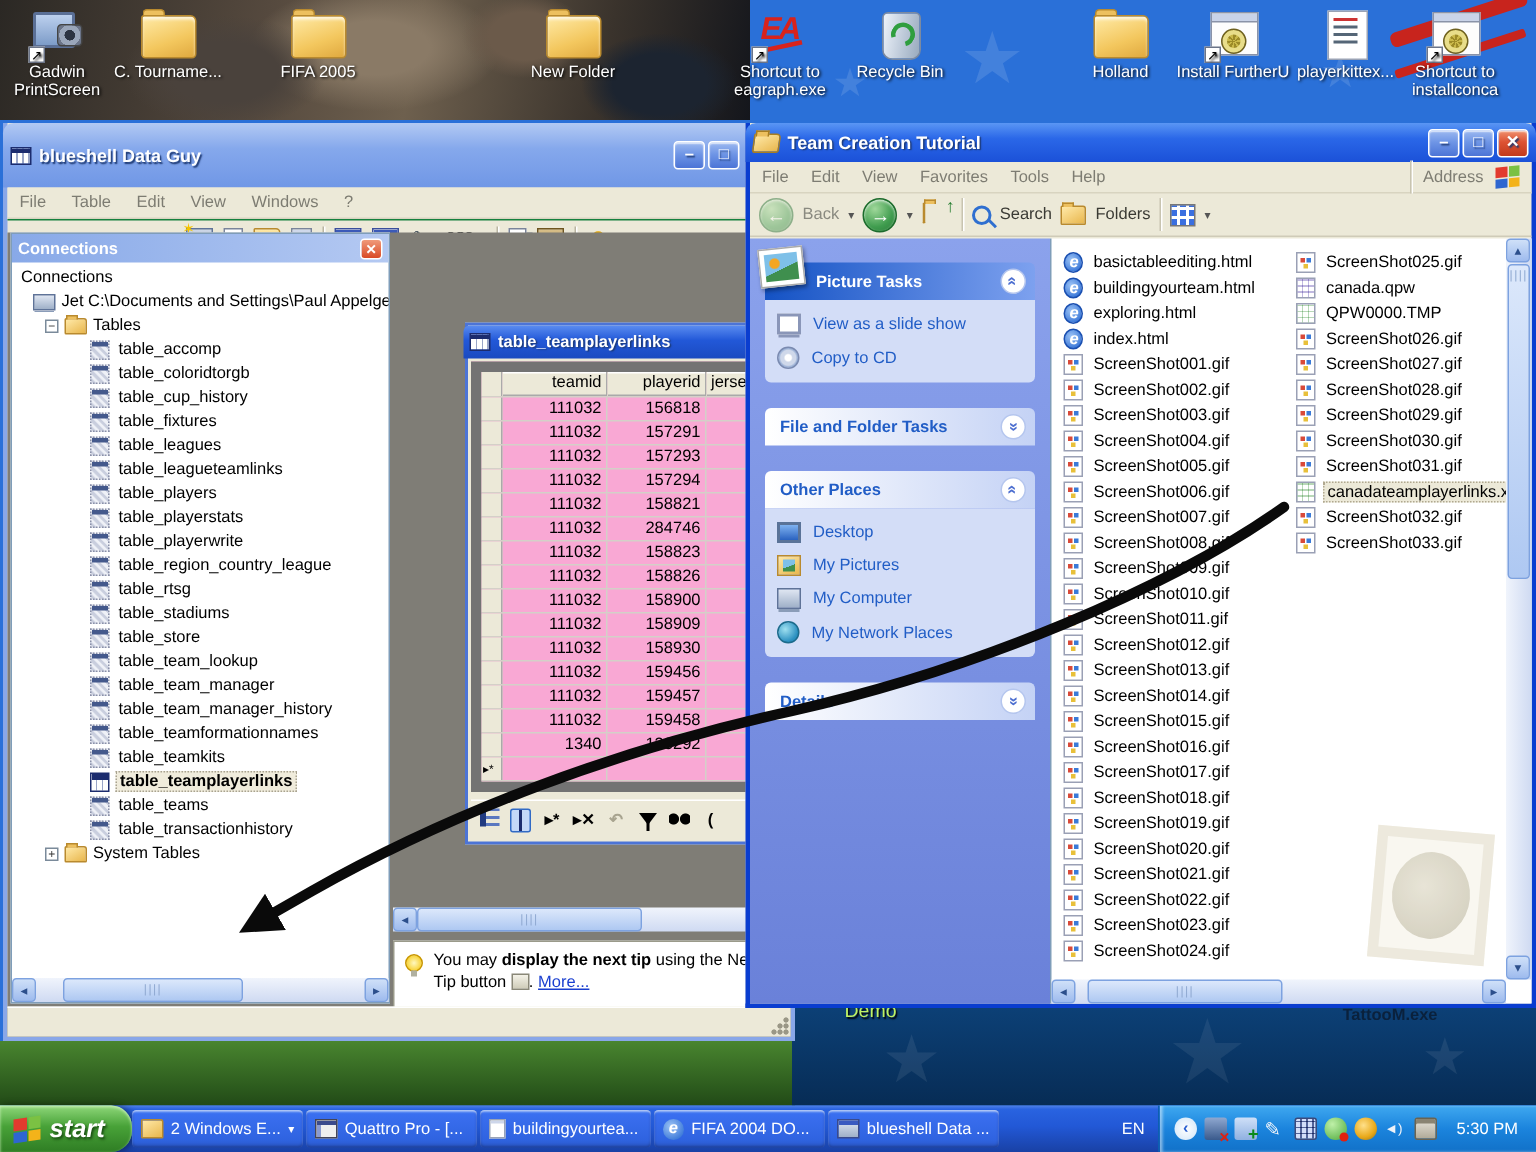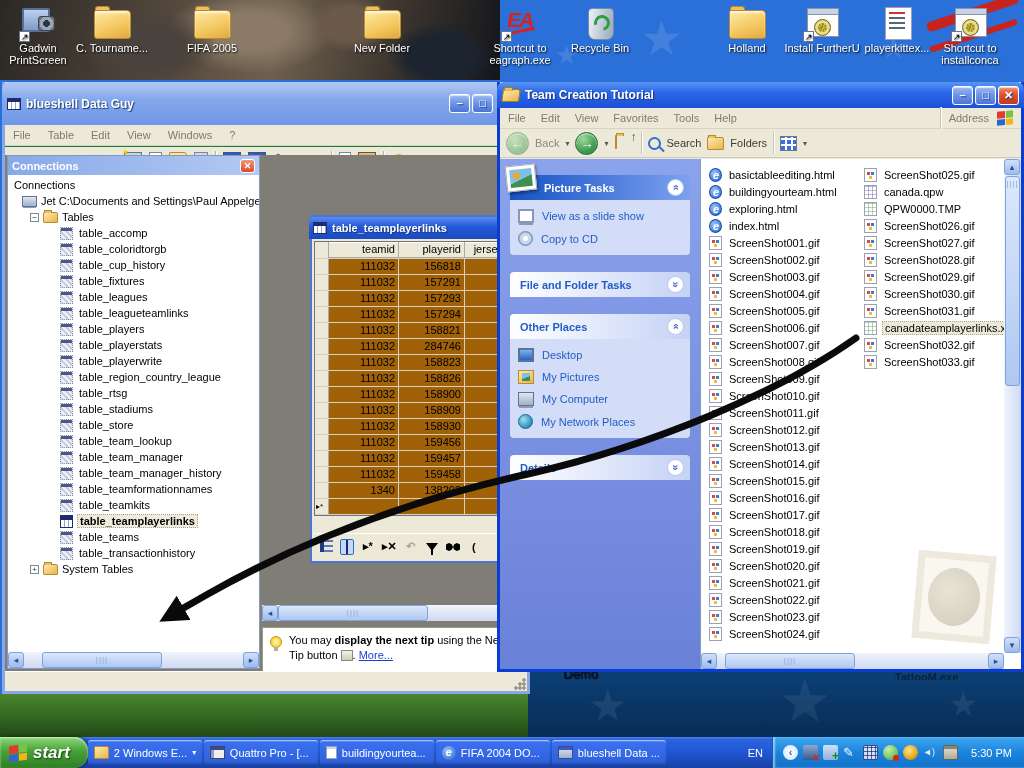--- a/index.html
+++ b/index.html
@@ -14,21 +14,21 @@
       radial-gradient(70px 45px at 88% 70%, #1c2430 0 45%, transparent 75%),
       radial-gradient(120px 60px at 50% 40%, #8a7a66 0 30%, transparent 70%),
       linear-gradient(100deg,#2b2824 0%, #55493e 35%, #6e604e 55%, #3a332c 80%, #14161c 100%);
   }
   .star { position:absolute; color:rgba(255,255,255,.12); pointer-events:none; }
   .red-swoosh { position:absolute; left:925px; top:8px; width:95px; height:10px; background:#c8241d; transform:rotate(-18deg); border-radius:4px;
     box-shadow:-6px 22px 0 -2px #c8241d; }
   .grass { position:absolute; left:0; top:694px; width:530px; height:43px;
     background:linear-gradient(#49852f,#2d5c1e 70%,#224a17); }
   .water { position:absolute; left:528px; top:672px; width:496px; height:65px; background:linear-gradient(#0c4076,#072c55); }
-  #demo-label { position:absolute; left:563px; top:666px; color:#0f172a; font-size:13px; text-shadow:1px 1px 1px #000; }
+  #demo-label { position:absolute; left:563px; top:666px; color:#bef264; font-size:13px; text-shadow:1px 1px 1px #000; }
   #cut-label  { position:absolute; left:895px; top:671px; color:#0a1c33; font-size:11px; font-weight:bold; opacity:.85; height:9px; overflow:hidden; }
 
   
   .desk-icon { position:absolute; top:6px; width:76px; text-align:center; color:#fff; text-shadow:1px 1px 2px #000; cursor:default; }
   .desk-icon .dlabel { margin-top:2px; line-height:12px; }
   .desk-icon:nth-of-type(1){left:0px}.desk-icon:nth-of-type(2){left:74px}.desk-icon:nth-of-type(3){left:174px}
   .desk-icon:nth-of-type(4){left:344px}.desk-icon:nth-of-type(5){left:482px}.desk-icon:nth-of-type(6){left:562px}
   .desk-icon:nth-of-type(7){left:709px}.desk-icon:nth-of-type(8){left:784px}.desk-icon:nth-of-type(9){left:859px}
   .desk-icon:nth-of-type(10){left:932px}
   .dicon { width:38px; height:34px; margin:0 auto; position:relative; }
@@ -116,21 +116,21 @@
   .next-tip-btn { display:inline-block; width:12px; height:11px; background:linear-gradient(#f4f2e8,#cfccb8); border:1px solid #8a8878; vertical-align:-2px; }
   #tip-panel a { color:#1a3fd0; }
   #bs-status { position:absolute; left:0; right:0; bottom:0; height:20px; background:#ece9d8; border-top:1px solid #fff; }
   .grip { position:absolute; right:1px; bottom:1px; width:13px; height:13px;
     background:radial-gradient(circle at 3px 11px,#9a9786 1.5px,transparent 2px), radial-gradient(circle at 7px 7px,#9a9786 1.5px,transparent 2px), radial-gradient(circle at 11px 3px,#9a9786 1.5px,transparent 2px), radial-gradient(circle at 7px 11px,#9a9786 1.5px,transparent 2px), radial-gradient(circle at 11px 7px,#9a9786 1.5px,transparent 2px), radial-gradient(circle at 11px 11px,#9a9786 1.5px,transparent 2px); }
 
   
   #tw { position:absolute; left:305px; top:60px; width:202px; height:348px; background:#ece9d8; border:2px solid #4c74d6; z-index:3; }
   #tw .titlebar { height:22px; border-radius:4px 4px 0 0; background:linear-gradient(#5a8cf0,#2258d8 45%,#1b4ac0); font-size:11px; padding:0 4px; }
   .mini-grid { width:14px; height:12px; background:repeating-linear-gradient(90deg,#fff 0 3px,#9aa6c8 3px 4px); border:1px solid #1c2c6e; box-shadow:inset 0 3px 0 #1c2c6e; flex:none; }
-  #tw-grid { position:absolute; left:2px; right:2px; top:24px; background:#a16207; border:1px solid #737373; }
+  #tw-grid { position:absolute; left:2px; right:2px; top:24px; background:#f9a8d4; border:7px solid #737373; }
   .grow { display:flex; height:16px; border-bottom:1px solid #d4d0c8; }
   .grow.hdr { height:17px; }
   .gcell { border-right:1px solid #d4d0c8; padding:1px 3px 0 1px; text-align:right; overflow:hidden; white-space:nowrap; }
   .gsel { width:14px; flex:none; background:#ece9d8; border-right:1px solid #aaa; font-size:8px; text-align:left; padding-left:1px; line-height:15px; color:#000; }
   .grow.hdr .gcell { background:#ece9d8; border-right:1px solid #aaa; box-shadow:inset 0 -1px 0 #aaa, inset 0 1px 0 #fff; }
   .c-teamid { width:70px; flex:none; }
   .c-playerid { width:66px; flex:none; }
   .c-jersey { flex:1; text-align:right; padding-left:3px; }
   #tw-toolbar { position:absolute; left:2px; right:2px; bottom:2px; height:26px; display:flex; align-items:center; gap:7px; padding:0 5px; background:#ece9d8; border-top:1px solid #fff; }
   .dbtool { font-size:11px; font-weight:bold; color:#000; position:relative; min-width:14px; text-align:center; }

